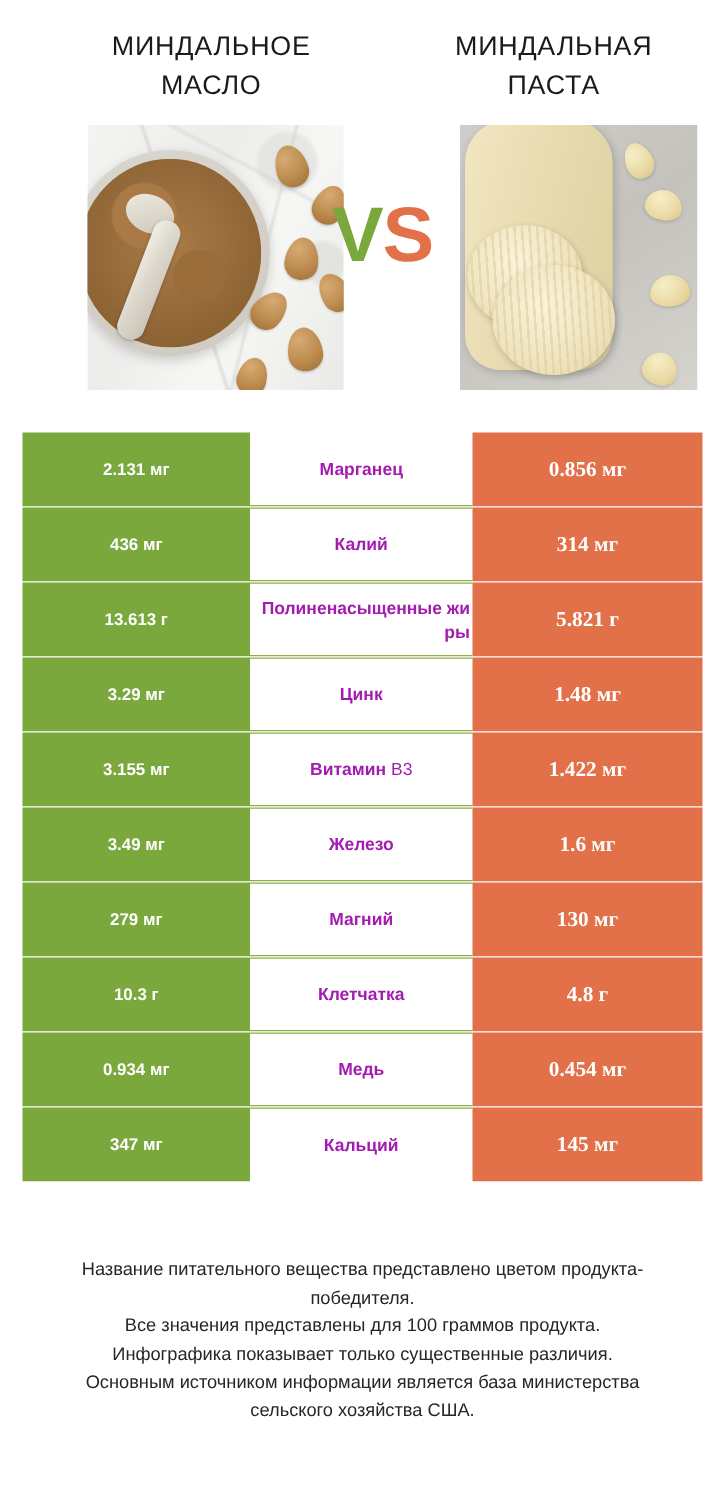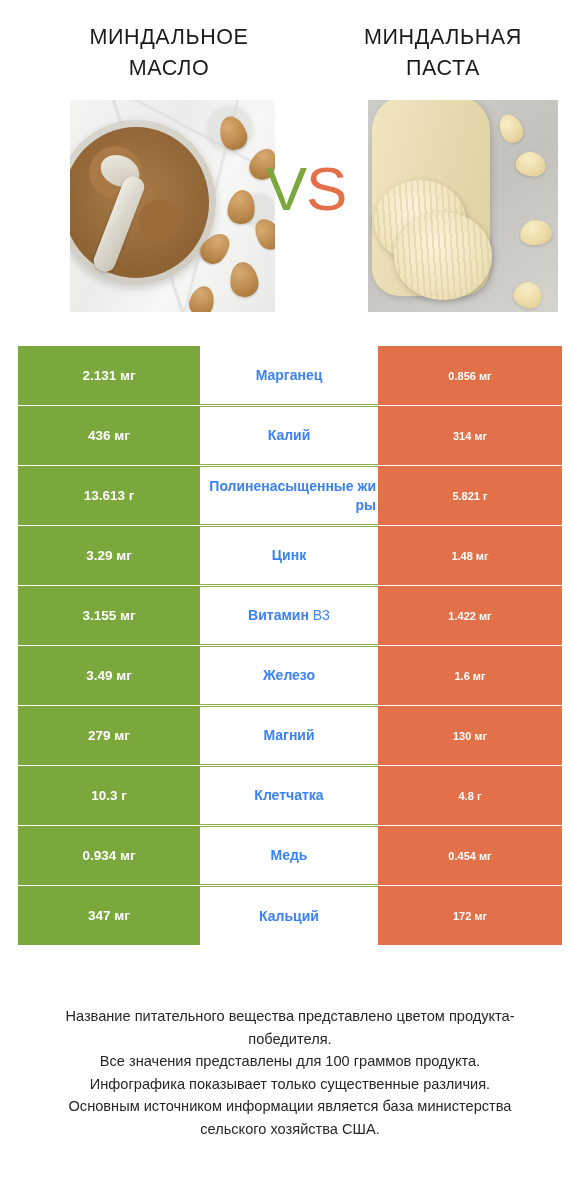--- a/index.html
+++ b/index.html
@@ -140,21 +140,21 @@
     border-radius: 50% 50% 46% 46% / 60% 60% 40% 40%;
     background: radial-gradient(circle at 38% 30%, #f7eec8 0%, #ead9a4 60%, #d9c68c 100%);
     box-shadow: 0 1px 3px rgba(0,0,0,.18);
   }
 
   .vs {
     position: absolute;
     left: 0; right: 0; top: 58px;
     text-align: center;
     font-size: 62px;
-    font-weight: 400;
+    font-weight: 700;
     line-height: 1;
     letter-spacing: -1px;
     z-index: 5;
   }
   .vs .v { color: #7BA83C; }
   .vs .s { color: #E2714A; }
 
   
   .table {
     position: absolute;
@@ -178,21 +178,21 @@
   .cell.left {
     width: 182px;
     background: #7BA83C;
     color: #ffffff;
     font-size: 13.5px;
     font-weight: 700;
   }
   .cell.mid {
     width: 178px;
     background: #ffffff;
-    color: #3b82f6;
+    color: #a21caf;
     font-size: 14px;
     font-weight: 700;
     line-height: 19px;
     border-top: 1px solid #8fae4a;
     border-bottom: 1px solid #8fae4a;
     padding: 0 2px;
   }
   .row:first-child .cell.mid { border-top: none; }
   .row:last-child  .cell.mid { border-bottom: none; }
   .cell.mid .label-text {
@@ -200,22 +200,23 @@
     display: block;
   }
   .cell.mid.two-line .label-text {
     white-space: normal;
     word-break: break-all;
   }
   .cell.right {
     width: 184px;
     background: #E2714A;
     color: #ffffff;
-    font-size: 11px;
+    font-size: 17px;
     font-weight: 700;
+    font-family: Liberation Serif, serif;
   }
   .sub { font-weight: 400; }
 
   
   .footer {
     position: absolute;
     left: 0; right: 0;
     top: 1005px;
     text-align: center;
     color: #262626;
@@ -337,21 +338,21 @@
         <div class="cell mid">
           <span class="label-text">Медь</span>
         </div>
         <div class="cell right">0.454 мг</div>
       </div>
       <div class="row">
         <div class="cell left">347 мг</div>
         <div class="cell mid">
           <span class="label-text">Кальций</span>
         </div>
-        <div class="cell right">172 мг</div>
+        <div class="cell right">145 мг</div>
       </div>
     </div>
 
   <div class="footer">Название питательного вещества представлено цветом продукта-победителя.
 Все значения представлены для 100 граммов продукта.
 Инфографика показывает только существенные различия.
 Основным источником информации является база министерства сельского хозяйства США.</div>
 
 </div>
 

